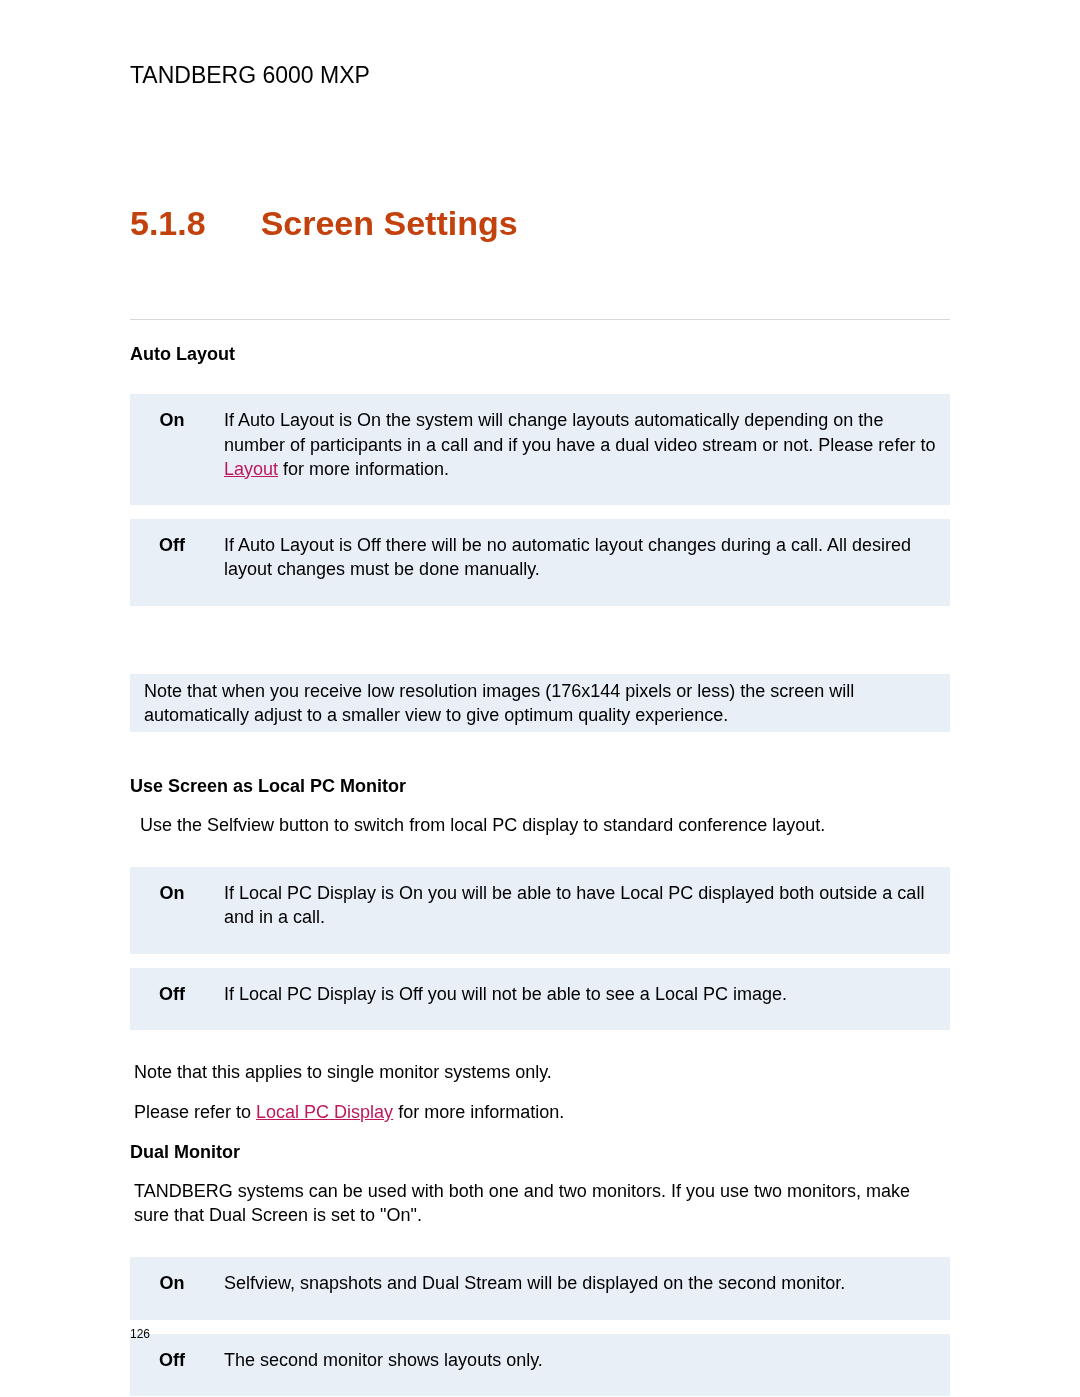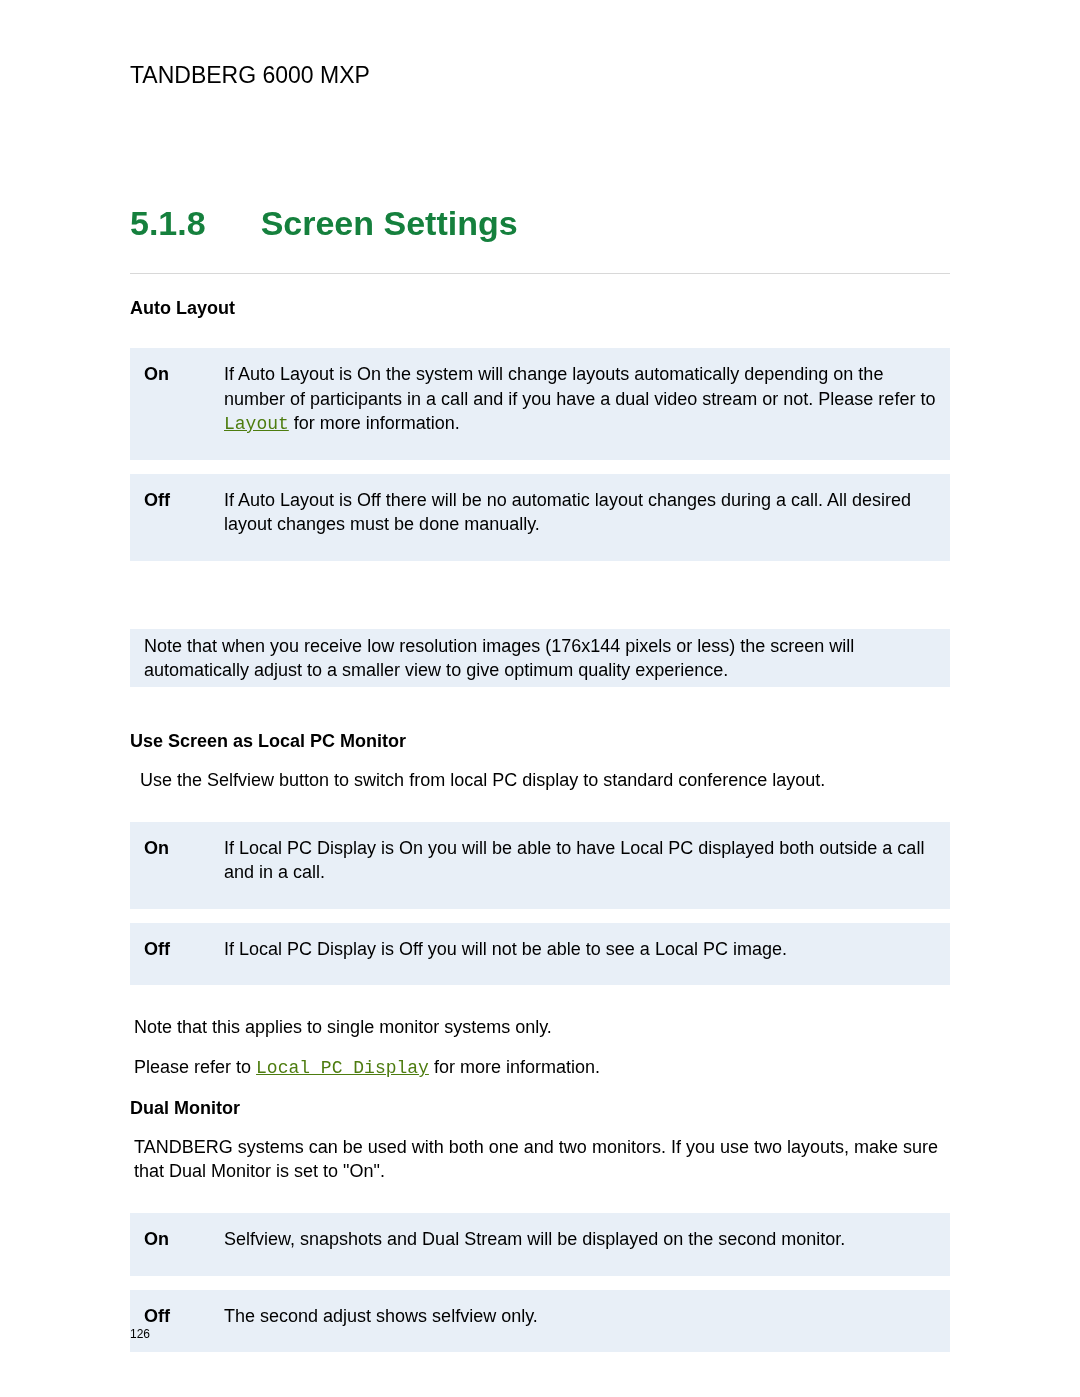--- a/index.html
+++ b/index.html
@@ -10,24 +10,24 @@
     color: #000000;
     padding: 60px 130px 60px 130px;
     font-size: 18px;
     line-height: 1.35;
   }
   .header-product {
     font-size: 23px;
     margin-bottom: 110px;
   }
   .section-title {
-    color: #15803d;
+    color: #c2410c;
     font-size: 34px;
     font-weight: bold;
-    margin-bottom: 26px;
+    margin-bottom: 72px;
   }
   .section-number {
     display: inline-block;
     margin-right: 55px;
   }
   hr.rule {
     border: none;
     border-top: 1px solid #d8d8d8;
     margin-bottom: 22px;
   }
@@ -48,29 +48,29 @@
     margin: 4px 0 16px 0;
   }
   table.opt td {
     background: #e8eff7;
     vertical-align: top;
     padding: 14px 10px 24px 14px;
   }
   table.opt td.label {
     width: 80px;
     font-weight: bold;
+    text-align: center;
   }
   .para {
     margin: 10px 0 16px 4px;
   }
   .indent { padding-left: 6px; }
   a.ref {
-    color: #4d7c0f;
+    color: #be185d;
     text-decoration: underline;
-    font-family: Liberation Mono, monospace;
   }
   .page-number {
     position: absolute;
     left: 130px;
     bottom: 55px;
     font-size: 12px;
   }
   .spacer-md { height: 28px; }
 </style>
 </head>
@@ -125,28 +125,28 @@
   </table>
 
 <div class="para">Note that this applies to single monitor systems only.</div>
 
 <div class="para">
   <span>Please refer to </span><a href="#" class="ref">Local PC Display</a><span> for more information.</span>
 </div>
 
 <div class="subheading">Dual Monitor</div>
 
-<div class="para">TANDBERG systems can be used with both one and two monitors. If you use two layouts, make sure that Dual Monitor is set to "On".</div>
+<div class="para">TANDBERG systems can be used with both one and two monitors. If you use two monitors, make sure that Dual Screen is set to "On".</div>
 
 <table class="opt">
   <tbody>
       <tr>
     <td class="label">On</td>
     <td>Selfview, snapshots and Dual Stream will be displayed on the second monitor.</td>
   </tr>
   <tr>
     <td class="label">Off</td>
-    <td>The second adjust shows selfview only.</td>
+    <td>The second monitor shows layouts only.</td>
   </tr>
 </tbody>
   </table>
 
 <div class="page-number">126</div>
 
 </body></html>

